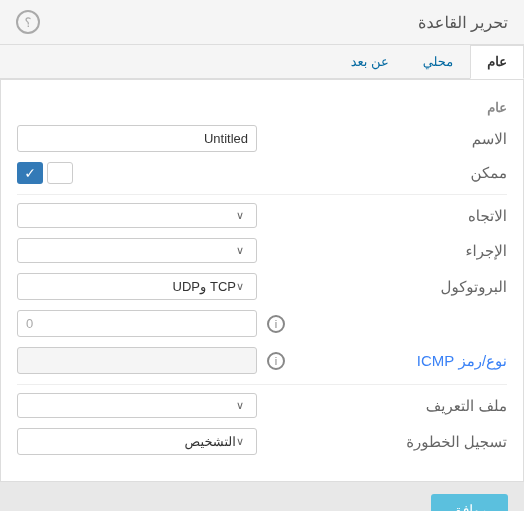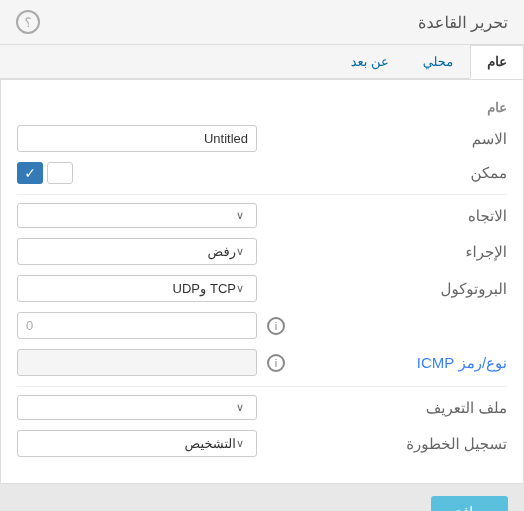--- a/index.html
+++ b/index.html
@@ -296,21 +296,20 @@
           <span class="select-arrow">∨</span>
         </div>
       </div>
     </div>
 
     <div class="form-row">
       <div class="form-label">الإجراء</div>
       <div class="form-field">
         <div class="select-input">
           <span class="select-arrow">∨</span>
-          <span class="select-text">رفض</span>
         </div>
       </div>
     </div>
 
     <div class="form-row">
       <div class="form-label">البروتوكول</div>
       <div class="form-field">
         <div class="select-input">
           <span class="select-arrow">∨</span>
           <span class="select-text">TCP وUDP</span>

